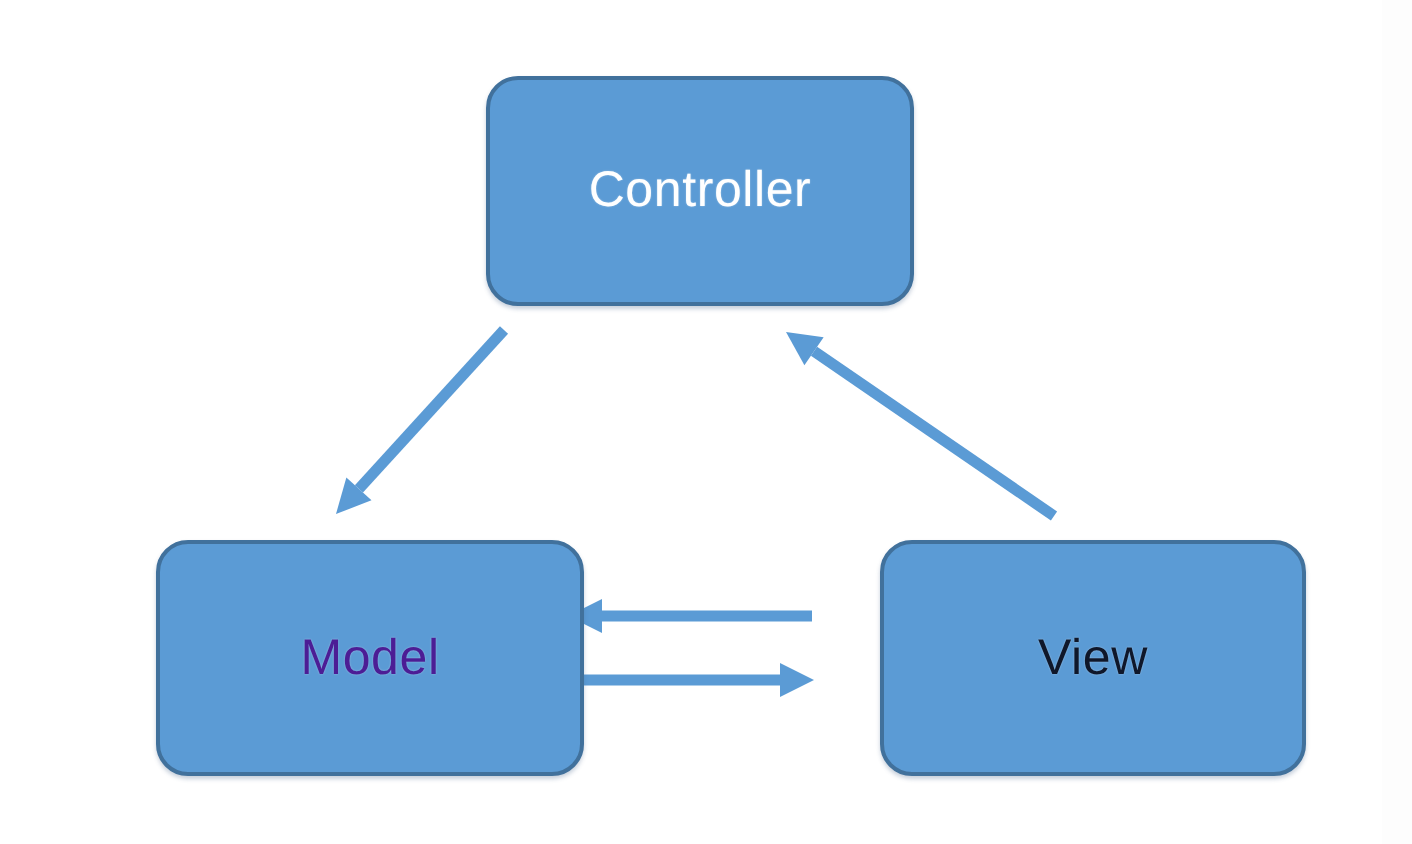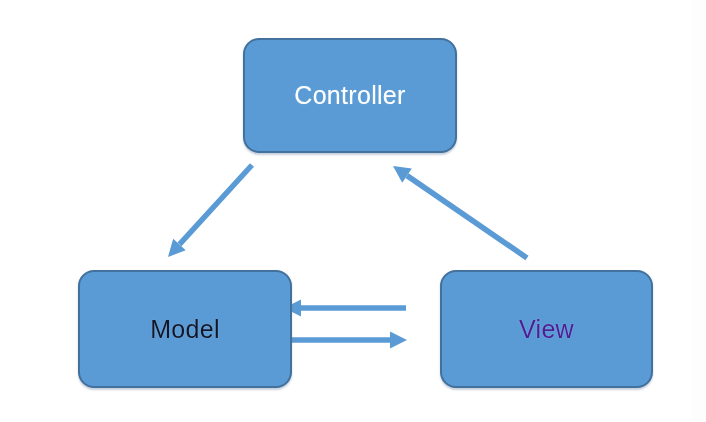--- a/index.html
+++ b/index.html
@@ -63,22 +63,22 @@
       <polygon points="284,308 301,299.5 301,316.5" fill="#5b9bd5"></polygon>
       <line x1="292" y1="340" x2="390" y2="340" stroke="#5b9bd5" stroke-width="5.5"></line>
       <polygon points="407,340 390,348.5 390,331.5" fill="#5b9bd5"></polygon>
     </svg>
 
   <div class="node" id="node-controller" style="left: 223px; top: 38px; width: 214px; height: 115px; background: rgb(91, 155, 213); border: 2.5px solid rgb(65, 113, 156);">
     <span class="node-label" style="color: rgb(255, 255, 255);">Controller</span>
   </div>
 
   <div class="node" id="node-model" style="left: 58px; top: 270px; width: 214px; height: 118px; background: rgb(91, 155, 213); border: 2.5px solid rgb(65, 113, 156);">
-    <span class="node-label" style="color: #0f172a;">Model</span>
+    <span class="node-label" style="color: #4c1d95;">Model</span>
   </div>
 
   <div class="node" id="node-view" style="left: 420px; top: 270px; width: 213px; height: 118px; background: rgb(91, 155, 213); border: 2.5px solid rgb(65, 113, 156);">
-    <span class="node-label" style="color: #4c1d95;">View</span>
+    <span class="node-label" style="color: #0f172a;">View</span>
   </div>
 
   <div class="window-edge"></div>
 
 </div>
 
 </body></html>

